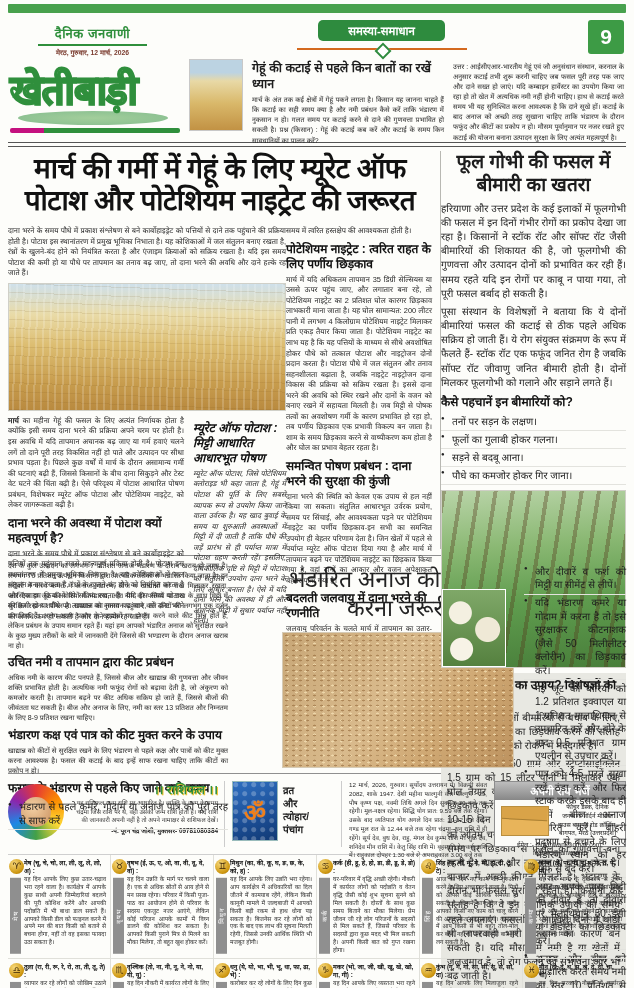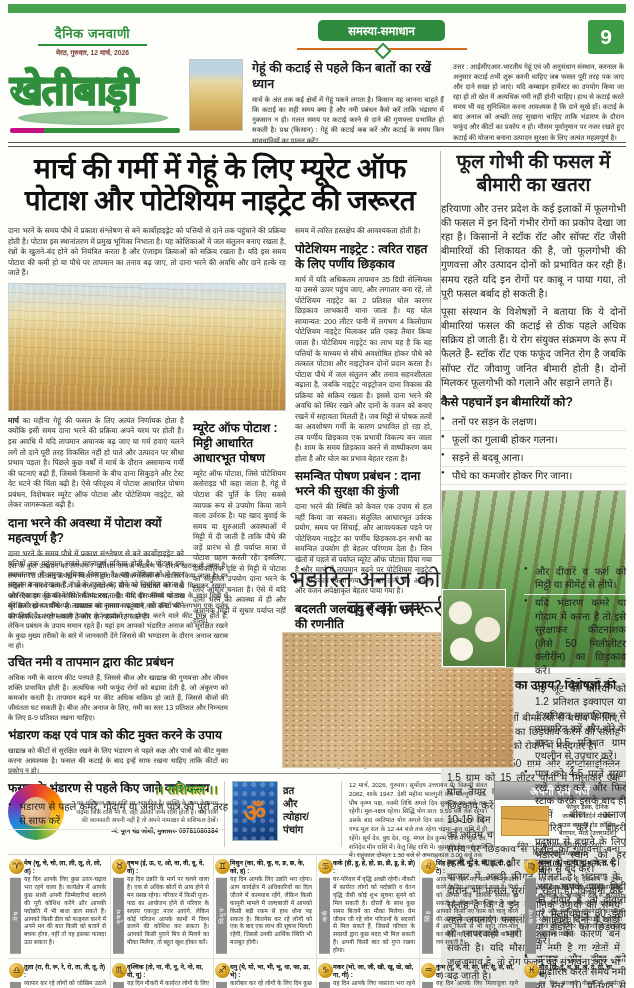--- a/index.html
+++ b/index.html
@@ -39,32 +39,32 @@
   .qa p,.qa-answer{font-size:6.9px;line-height:1.46;text-align:justify;margin:0;color:#2a2a2a;}
   .qa-answer{flex:1;padding-top:3px;}
 
   .double-rule{margin:7px 8px 0;height:3px;border-top:1px solid #555;border-bottom:1px solid #555;}
 
   
   .main-row{display:flex;margin:4px 8px 0;height:398px;}
   .main-art{width:424px;}
   .main-art h1{margin:2px 4px 9px;font-size:28px;font-weight:800;line-height:1.15;text-align:center;
           letter-spacing:-.5px;color:#111;}
-  .main-cols{display:flex;gap:9px;}
+  .main-cols{display:flex;}
   .main-left{width:278px;}
   .body-p{font-size:7.4px;line-height:1.42;text-align:justify;margin:0 0 4px;color:#262626;}
   .sub-h{font-size:12px;font-weight:bold;margin:5px 0 3px;line-height:1.25;color:#111;}
   .wheat-photo{height:126px;margin:2px 0 5px;border:1px solid #d0d0c8;
       background:
         repeating-linear-gradient(92deg,rgba(255,255,255,.18) 0 2px,rgba(0,0,0,0) 2px 7px),
         repeating-linear-gradient(2deg,rgba(120,80,20,.12) 0 1px,rgba(0,0,0,0) 1px 9px),
         linear-gradient(180deg,#cfe0ea 0%,#e9dba8 24%,#ddbe72 48%,#c89d4e 78%,#b98a3f 100%);}
   .below-photo{display:flex;gap:9px;}
   .colA{width:176px;}
-  .colB{flex:1;}
+  .colB{flex:1;font-style:italic;}
   .colC{flex:1;padding-left:0;}
   .cap-lead{font-weight:bold;}
 
   
   .cauli{flex:1;margin-left:8px;padding-left:0;border-left:1px solid #b8b8b2;}
   .cauli h2{margin:0 0 5px;font-size:19px;font-weight:800;line-height:1.2;text-align:center;}
   .cauli .body-p{font-size:10px;}
   .blist{list-style:none;margin:2px 0 4px;padding:0;}
   .blist li{position:relative;padding:1.5px 0 2px 11px;font-size:10px;line-height:1.35;
           border-bottom:1px solid #e3e3de;text-align:justify;}

